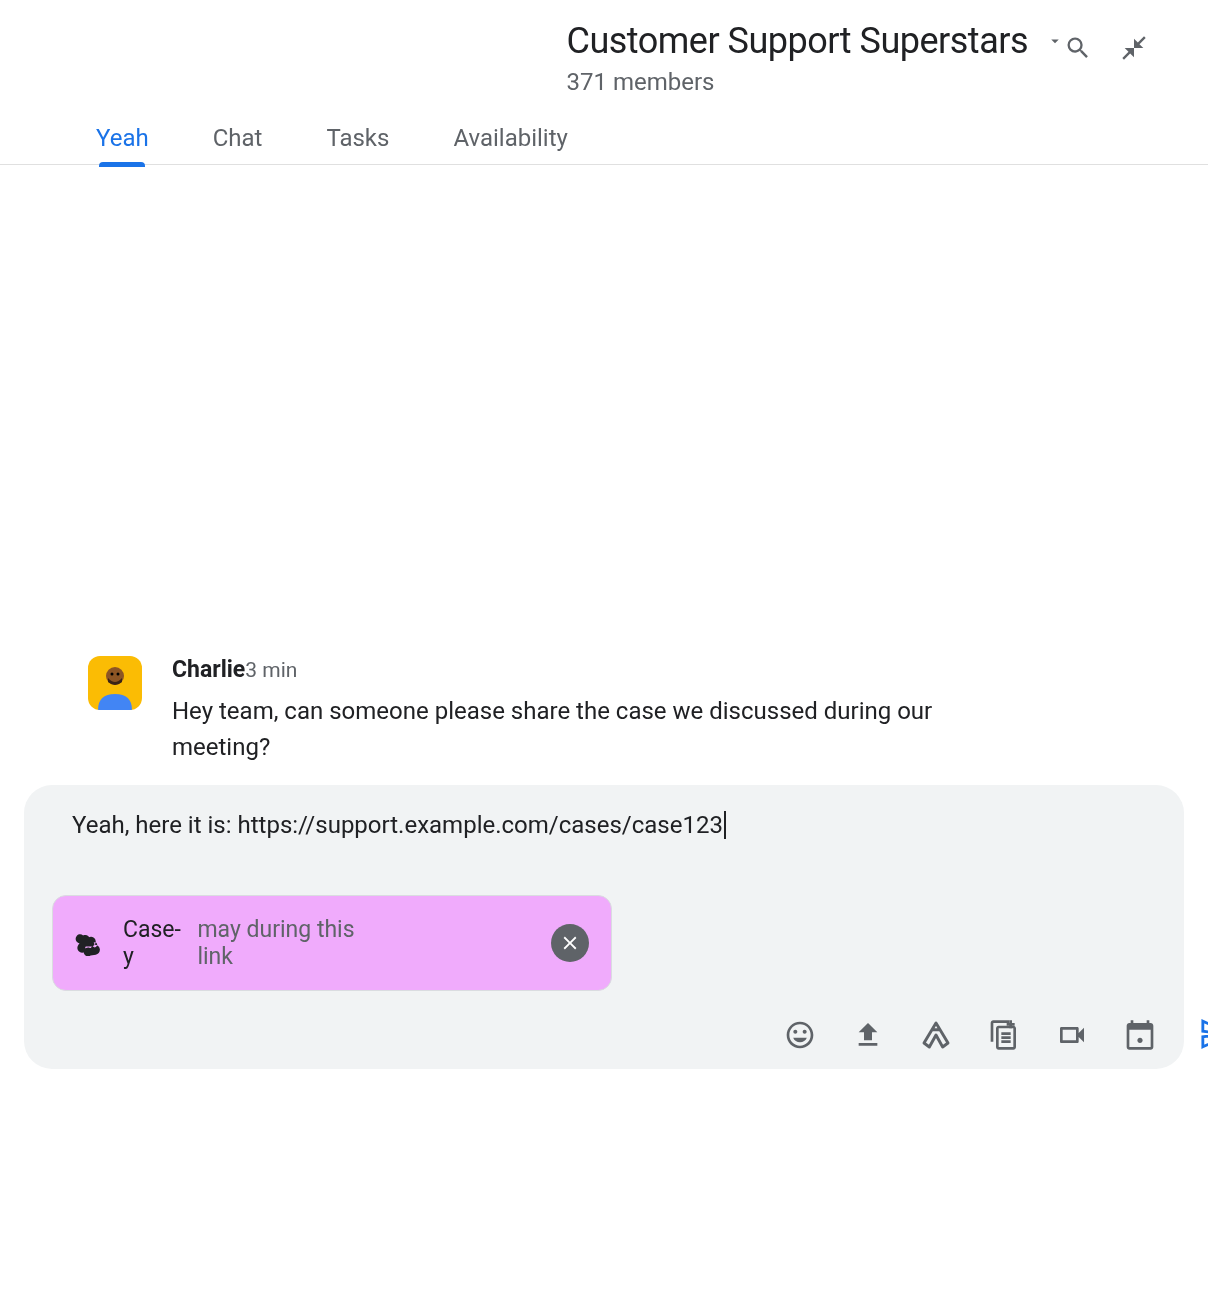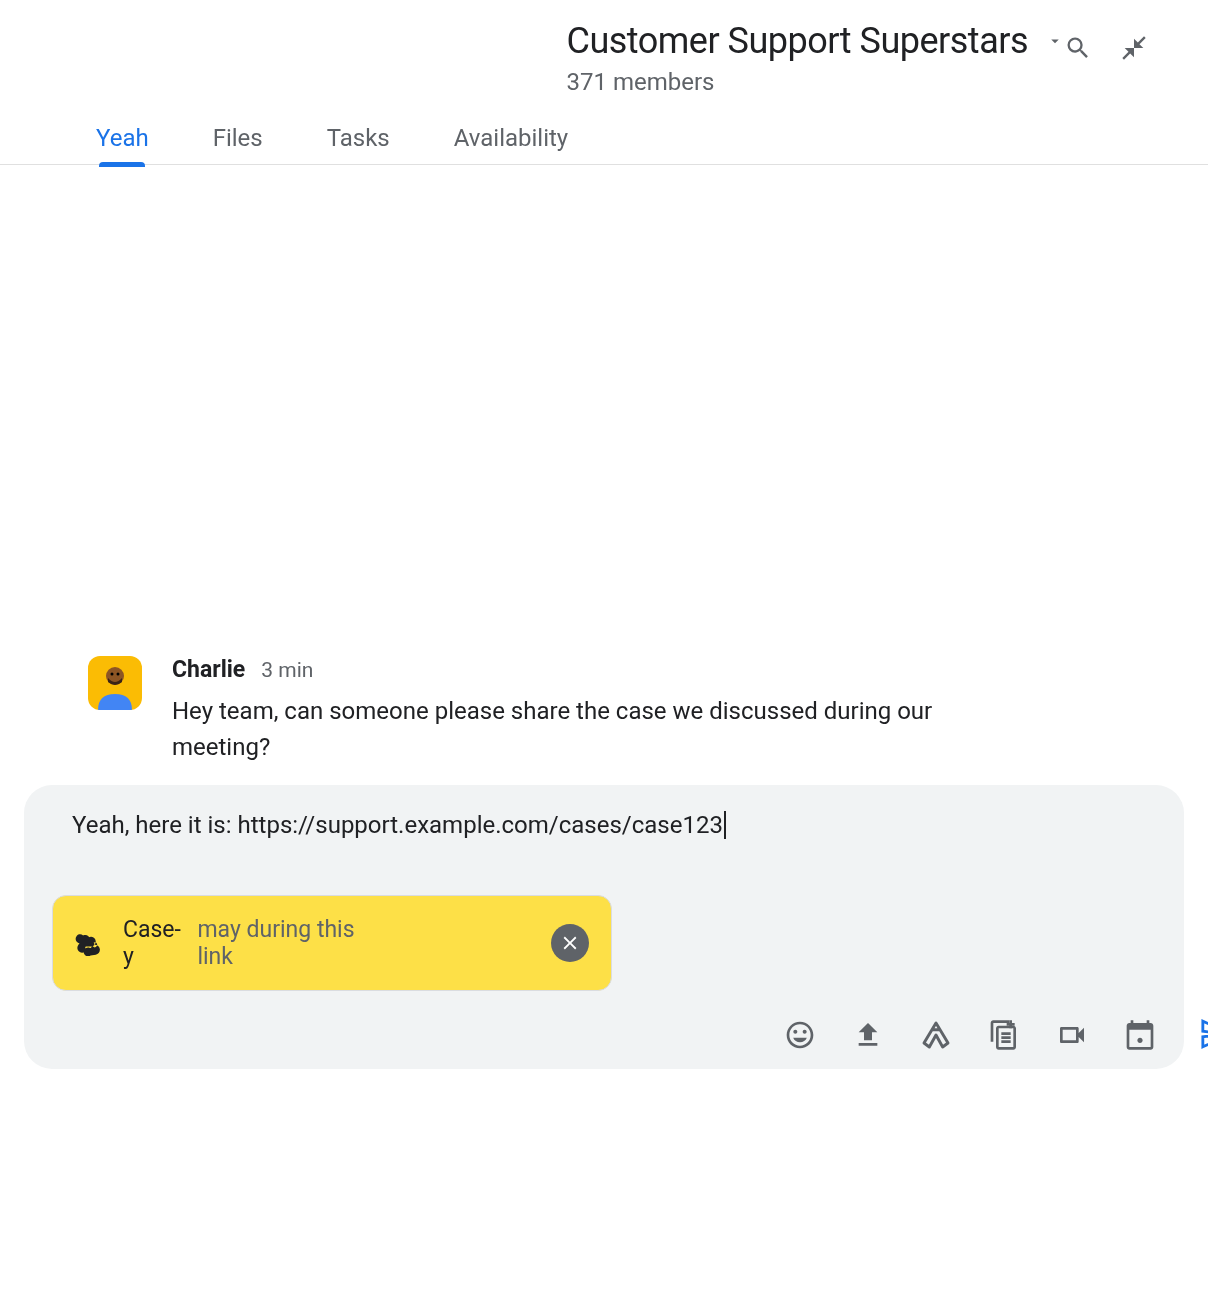--- a/index.html
+++ b/index.html
@@ -111,21 +111,20 @@
       height: 54px;
       border-radius: 12px;
       overflow: hidden;
       flex-shrink: 0;
     }
     .message-content {
       flex: 1;
     }
     .message-header {
       display: flex;
-      gap: 16px;
       align-items: baseline;
       margin-bottom: 10px;
     }
     .sender-name {
       font-size: 23px;
       font-weight: 700;
       color: #202124;
     }
     .message-time {
       font-size: 21px;
@@ -156,21 +155,21 @@
     }
     .text-cursor {
       display: inline-block;
       width: 2px;
       height: 28px;
       background: #202124;
       margin-left: 1px;
       vertical-align: middle;
     }
     .link-preview {
-      background: #fde047;
+      background: #f0abfc;
       border: 1px solid #dadce0;
       border-radius: 14px;
       padding: 20px 22px;
       margin-top: 56px;
       display: inline-flex;
       align-items: center;
       gap: 22px;
       max-width: 560px;
       position: relative;
     }
@@ -267,21 +266,21 @@
       </span>
       <span class="header-icon">
         <svg width="28" height="28" viewBox="0 0 24 24">
             <path fill="currentColor" d="M22 3.41L16.71 8.7 20 12h-8V4l3.29 3.29L20.59 2 22 3.41zM3.41 22l5.29-5.29L12 20v-8H4l3.29 3.29L2 20.59 3.41 22z"></path>
           </svg>
       </span>
     </div>
   </div>
   <div class="tabs">
     <div class="tab active">Yeah</div>
-    <div class="tab">Files</div>
+    <div class="tab">Chat</div>
     <div class="tab">Tasks</div>
     <div class="tab">Availability</div>
   </div>
 </div>
 
 <div class="divider"></div>
 
 <div class="chat-area">
   <div class="message">
     <div class="avatar">

